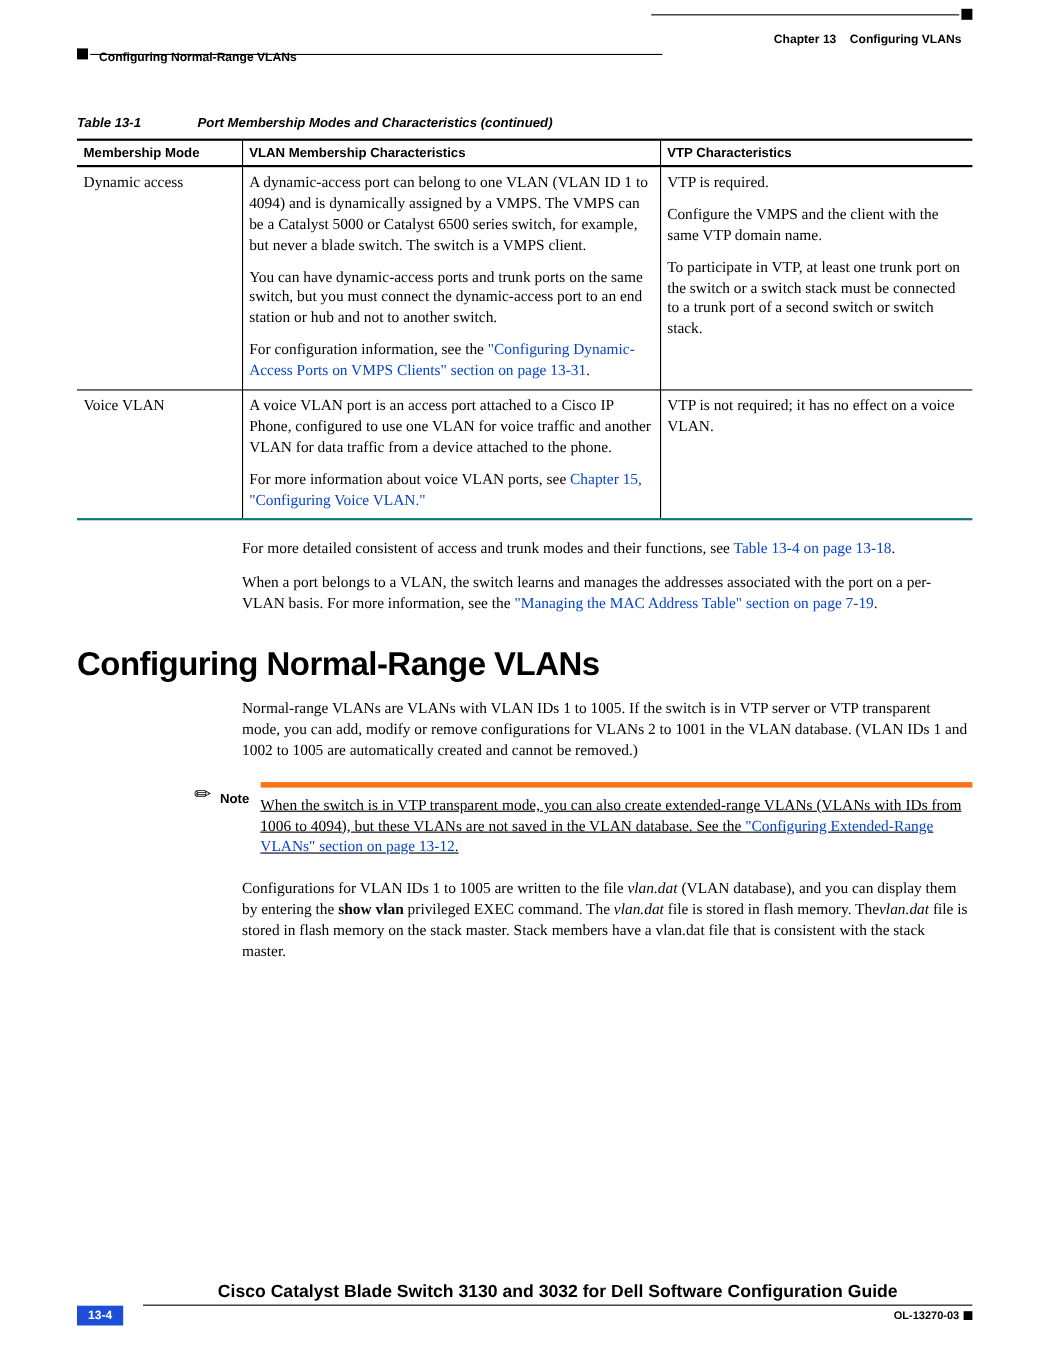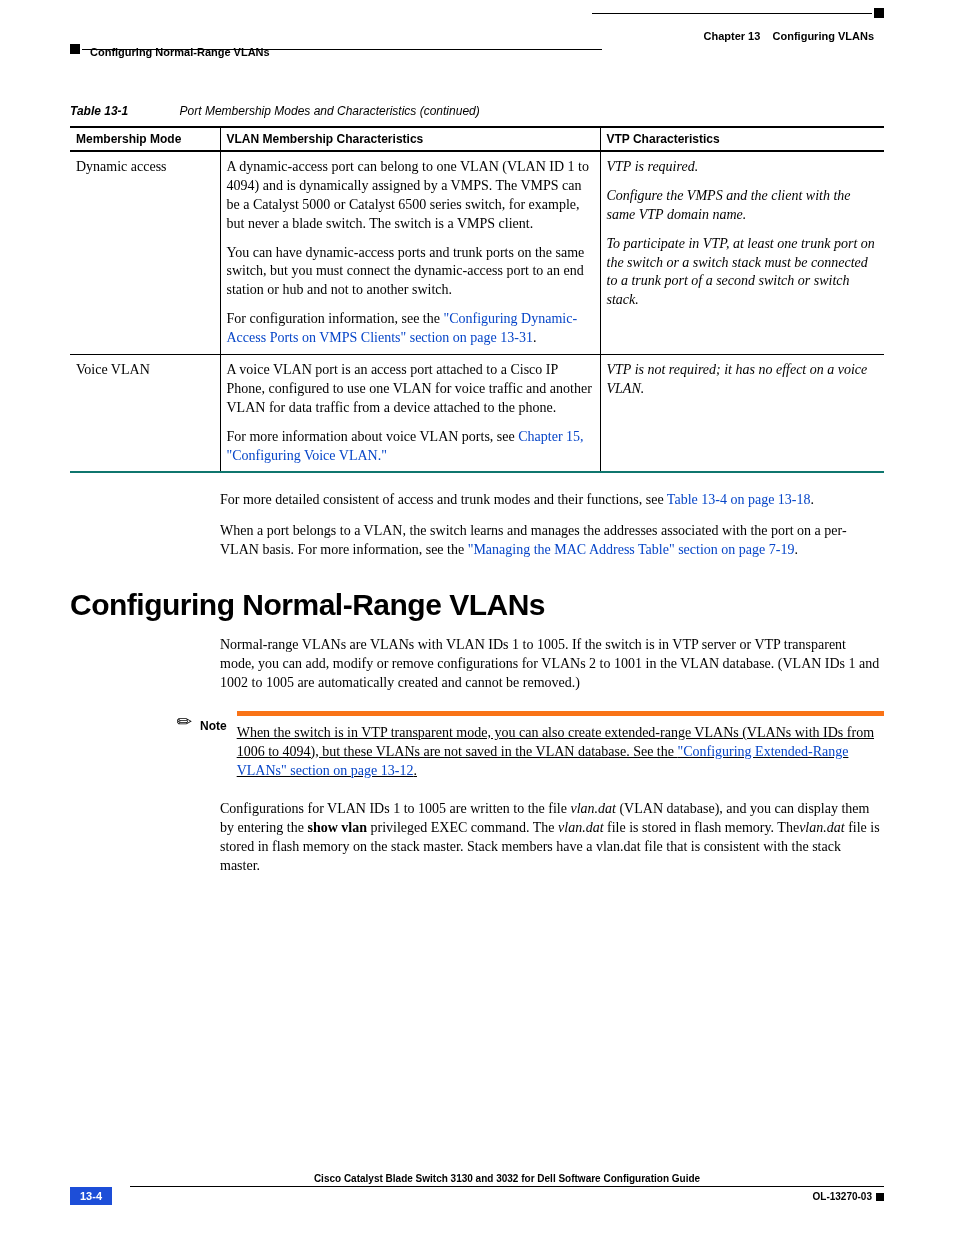--- a/index.html
+++ b/index.html
@@ -41,21 +41,21 @@
   }
   .bar-right-line {
     position: absolute; right: 12px; top: -33px; width: 280px; height: 1px; background: #000;
   }
   .table-caption {
     font-family: Arial, Helvetica, sans-serif;
     font-size: 12px;
     margin-bottom: 8px;
   }
   .table-caption .tlabel { font-weight: bold; font-style: italic; margin-right: 24px; text-align: right; }
-  .table-caption .ttitle { font-weight: normal; font-style: italic; padding-left: 24px; }
+  .table-caption .ttitle { font-weight: bold; font-style: italic; padding-left: 24px; }
   table.membership {
     border-collapse: collapse;
     width: 100%;
     font-size: 14px;
   }
   table.membership th {
     font-family: Arial, Helvetica, sans-serif;
     font-size: 12px;
     font-weight: bold;
     text-align: left;
@@ -67,21 +67,21 @@
   }
   table.membership th:first-child { border-left: none; }
   table.membership th:last-child { border-right: none; }
   table.membership td {
     border: 1px solid #000;
     padding: 6px 6px;
     vertical-align: top;
     line-height: 1.35;
   }
   table.membership td:first-child { border-left: none; }
-  table.membership td:last-child { border-right: none; font-style: italic; }
+  table.membership td:last-child { border-right: none; }
   table.membership tr:last-child td { border-bottom: 2px solid #0f766e; }
   .col-mode { width: 150px; }
   .col-char { width: 380px; }
   .link { color: #0645c8; }
   .para-block {
     margin: 18px 0 0 150px;
     line-height: 1.35;
   }
   .para-block p { margin-bottom: 12px; }
   h1.section {
@@ -132,21 +132,21 @@
   .cellp { margin-bottom: 10px; }
   .cellp:last-child { margin-bottom: 0; }
   .footer {
     position: absolute;
     bottom: 30px;
     left: 70px;
     right: 70px;
   }
   .footer-title {
     font-family: Arial, Helvetica, sans-serif;
-    font-size: 10px;
+    font-size: 16px;
     font-weight: bold;
     text-align: center;
     border-bottom: 1px solid #000;
     padding-bottom: 2px;
     margin-left: 60px;
   }
   .footer-row {
     display: flex;
     align-items: center;
     margin-top: 0;

